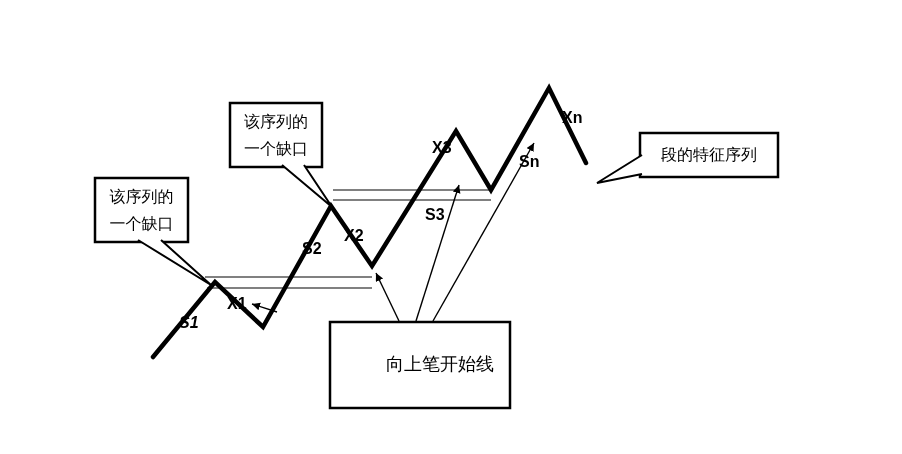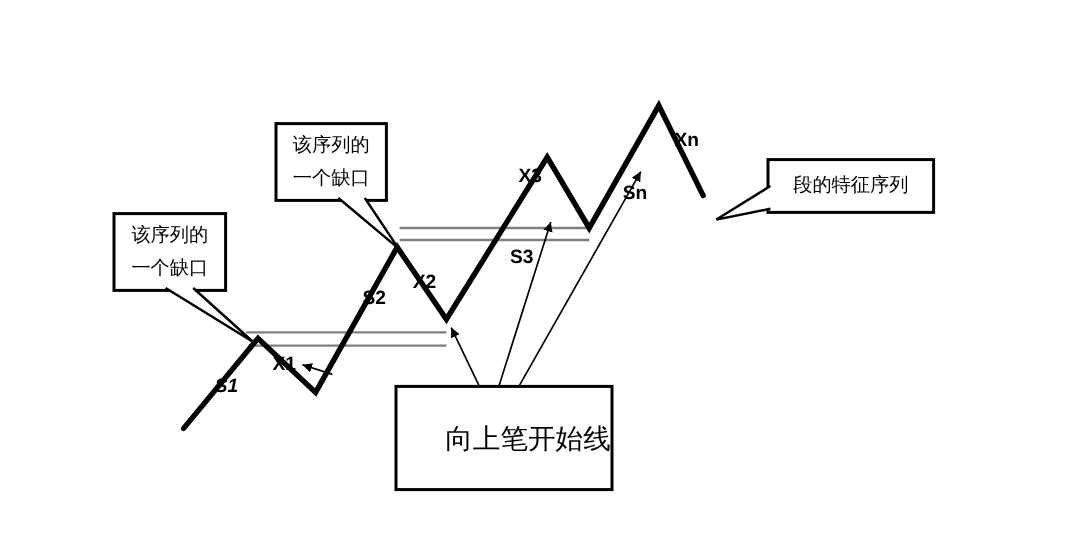--- a/index.html
+++ b/index.html
@@ -23,21 +23,21 @@
   .callout-text {
     position: absolute;
     display: flex;
     flex-direction: column;
     align-items: center;
     justify-content: center;
     text-align: center;
     color: #000000;
   }
   .callout-text .ln { font-size: 16px; line-height: 1.7; white-space: nowrap; }
-  .callout-text.big .ln { font-size: 23px; line-height: 2.1; margin-left: 40px; }
+  .callout-text.big .ln { font-size: 18px; line-height: 2.1; margin-left: 40px; }
 </style>
 </head>
 <body>
 
 <div class="canvas">
 
   <svg class="layer" width="902" height="454" viewBox="0 0 902 454">
     <defs>
       <marker id="ah" markerUnits="userSpaceOnUse" markerWidth="12" markerHeight="10" refX="8" refY="4" orient="auto">
         <path d="M0,0 L8,4 L0,8 Z" fill="#000000"></path>

